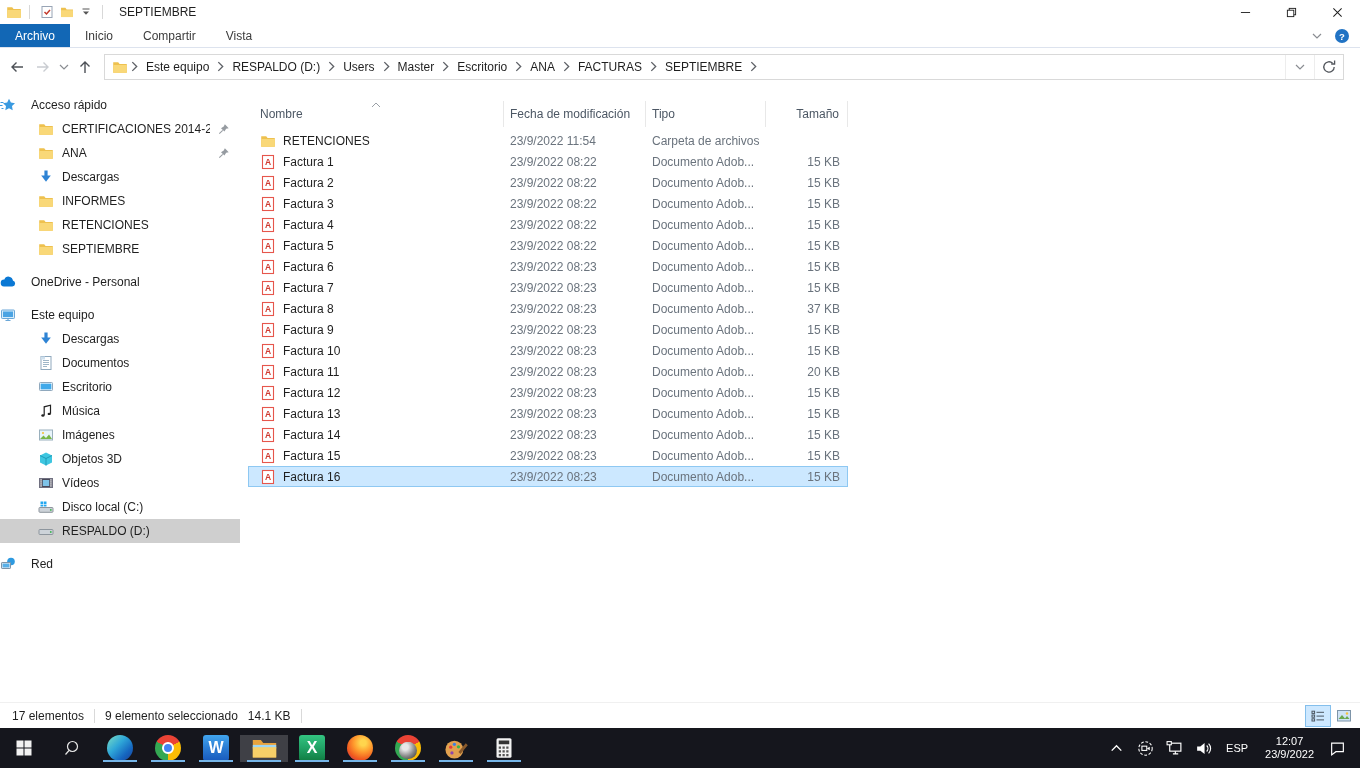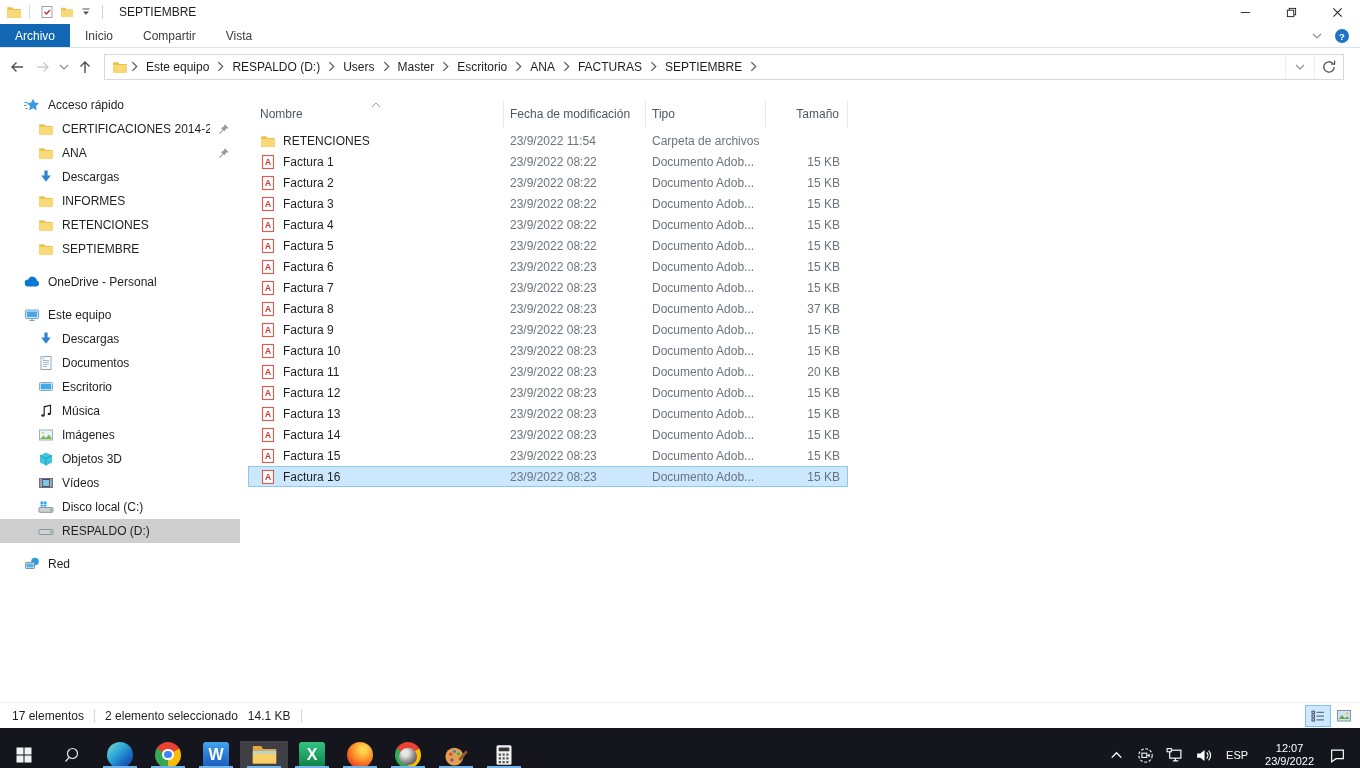--- a/index.html
+++ b/index.html
@@ -37,21 +37,21 @@
   .crumb{padding:0 5px}
   .sm2{width:7px;height:11px;margin:0 2px}
   .ab-btn{width:29px;border-left:1px solid #ededed;display:flex;align-items:center;justify-content:center}
   .searchbox{width:330px;height:26px;border:1px solid #d9d9d9;display:flex;align-items:center;padding:0 9px;gap:9px;background:#fff}
   .searchbox input{border:none;outline:none;flex:1;font:inherit;color:#444;background:transparent}
   .searchbox input::placeholder{color:#666;opacity:1}
 
   
   .main{flex:1;display:flex;overflow:hidden}
   .sidebar{width:240px;flex-shrink:0;padding-top:8px;overflow:hidden}
-  .side-row{height:24px;display:flex;align-items:center;gap:8px;padding-left:24px;white-space:nowrap}
+  .side-row{height:24px;display:flex;align-items:center;gap:15px;white-space:nowrap}
   .side-row.item{padding-left:38px;gap:8px}
   .side-row.section{margin-top:9px}
   .side-row.section:first-child{margin-top:0}
   .side-row.selected{background:#cfcfcf}
   .pin{width:12px;height:12px;margin-left:auto;margin-right:10px}
   .lbl{overflow:hidden}
 
   .content{flex:1;padding-left:8px}
   .list-header{display:flex;height:26px;margin-top:16px;color:#4c5764}
   .hcell{height:100%;display:flex;align-items:center;padding-left:12px;border-right:1px solid #e8e8e8;position:relative}
@@ -70,21 +70,21 @@
   .frow.selected{background:#cce8ff;outline:1px solid #8ec8f2;outline-offset:-1px}
 
   
   .statusbar{height:26px;display:flex;align-items:center;padding-left:12px;gap:10px;border-top:1px solid #f0f0f0}
   .sb-sep{width:1px;height:14px;background:#d9d9d9}
   .sb-right{margin-left:auto;display:flex;align-items:center;padding-right:3px}
   .view-btn{width:26px;height:22px;display:flex;align-items:center;justify-content:center}
   .view-btn.active{background:#cde8ff;outline:1px solid #84bfec;outline-offset:-1px}
 
   
-  .taskbar{height:40px;background:#15161d;display:flex;align-items:flex-end;color:#fff}
+  .taskbar{height:40px;background:#15161d;display:flex;align-items:center;color:#fff}
   .tb-apps{display:flex}
   .tb-btn{width:48px;display:flex;align-items:center;justify-content:center;position:relative}
   .tb-btn.running::after{content:'';position:absolute;bottom:0;left:7px;right:7px;height:2px;background:#76b5e8}
   .tb-btn.active{background:#3f4046}
   .ic.app{width:27px;height:27px;align-items:center;justify-content:center}
   .ci{width:26px;height:26px;position:relative;display:block}
   .i-edge{border-radius:50%;background:linear-gradient(135deg,#7de0c3 0%,#2fa7d8 40%,#1566c0 72%,#1c3f94 100%)}
   .i-chrome{border-radius:50%;background:conic-gradient(from -60deg,#ea4335 0 120deg,#fbbc05 120deg 240deg,#34a853 240deg 360deg)}
   .i-chrome::after{content:'';position:absolute;inset:27%;border-radius:50%;background:#4285f4;border:2.5px solid #fff}
   .i-app::before{content:'';position:absolute;left:17%;top:25%;width:66%;height:66%;border-radius:50%;
@@ -754,21 +754,21 @@
             <div class="cell c-type">Documento Adob...</div>
             <div class="cell c-size">15 KB</div>
           </div>
         </div>
     </div>
   </div>
 
   <div class="statusbar">
     <span>17 elementos</span>
     <span class="sb-sep"></span>
-    <span>2 elemento seleccionado</span>
+    <span>9 elemento seleccionado</span>
     <span>14.1 KB</span>
     <span class="sb-sep"></span>
     <div class="sb-right">
       <div class="view-btn active">
           <span class="ic">
             <svg viewBox="0 0 16 16" fill="none" stroke="#4b5560">
               <rect x="2" y="3.2" width="2.6" height="2.2"></rect>
               <rect x="2" y="7" width="2.6" height="2.2"></rect>
               <rect x="2" y="10.8" width="2.6" height="2.2"></rect>
               <path d="M6.5 4.3H14M6.5 8.1H14M6.5 11.9H14"></path>

